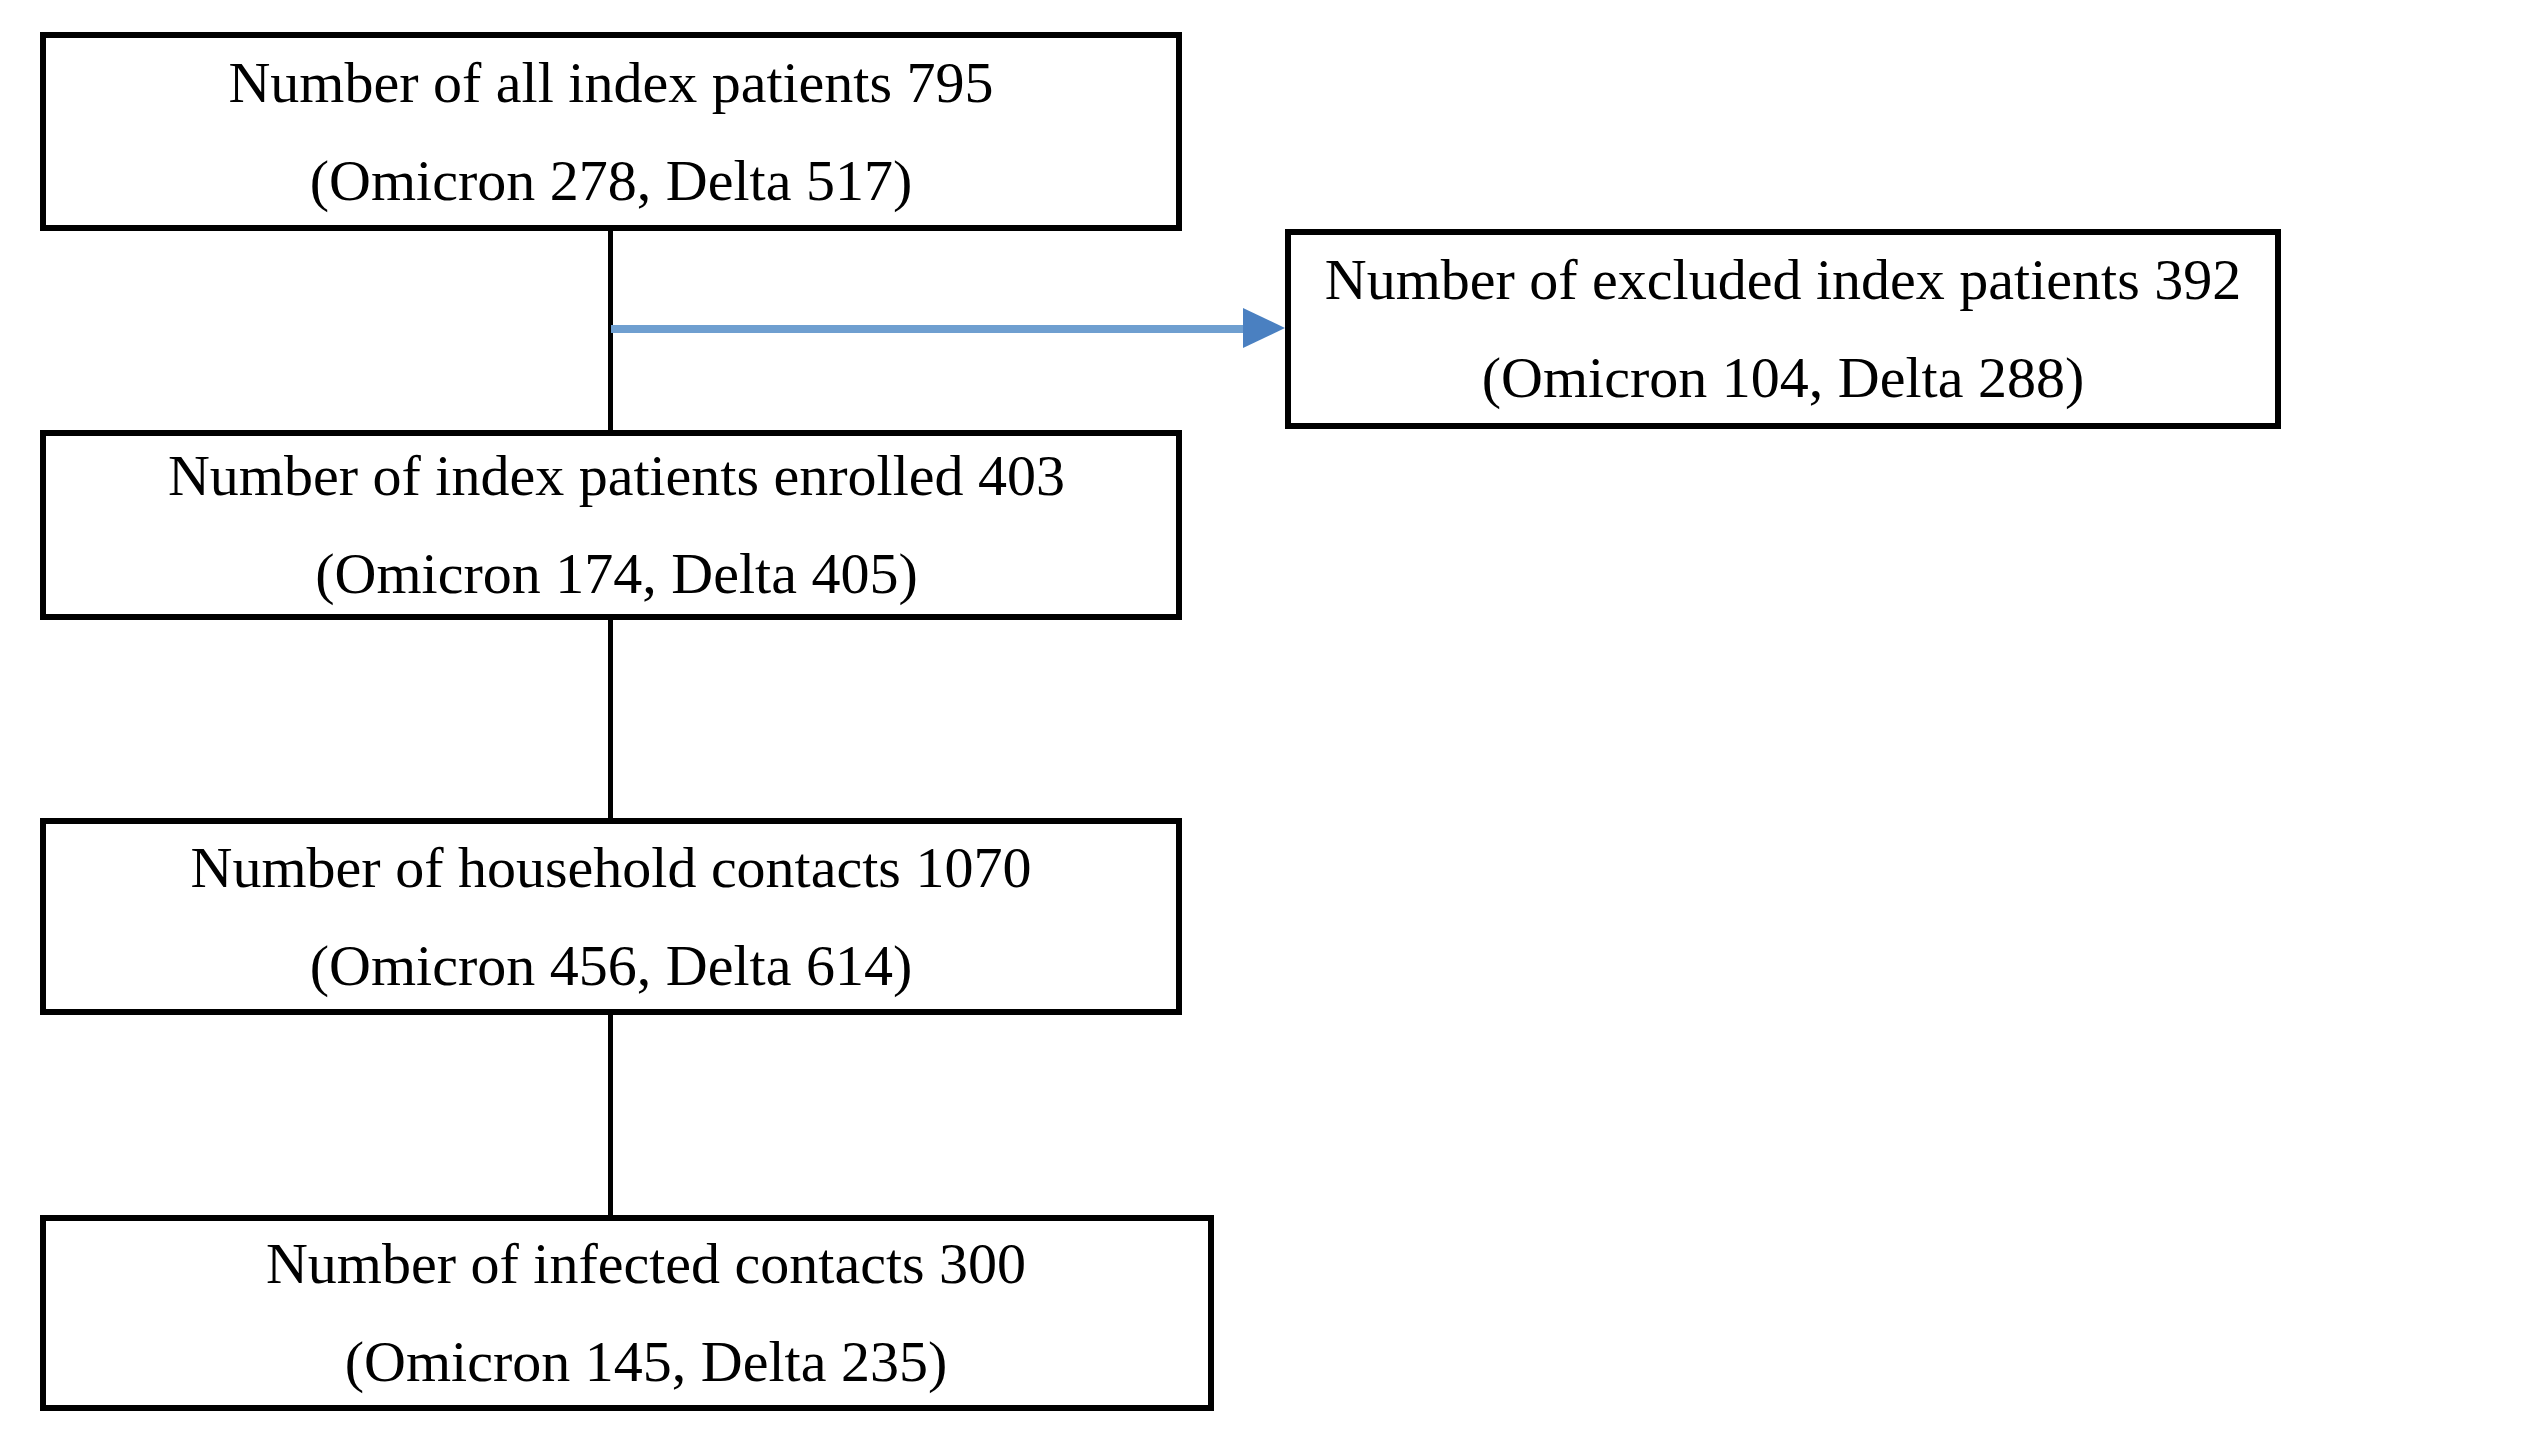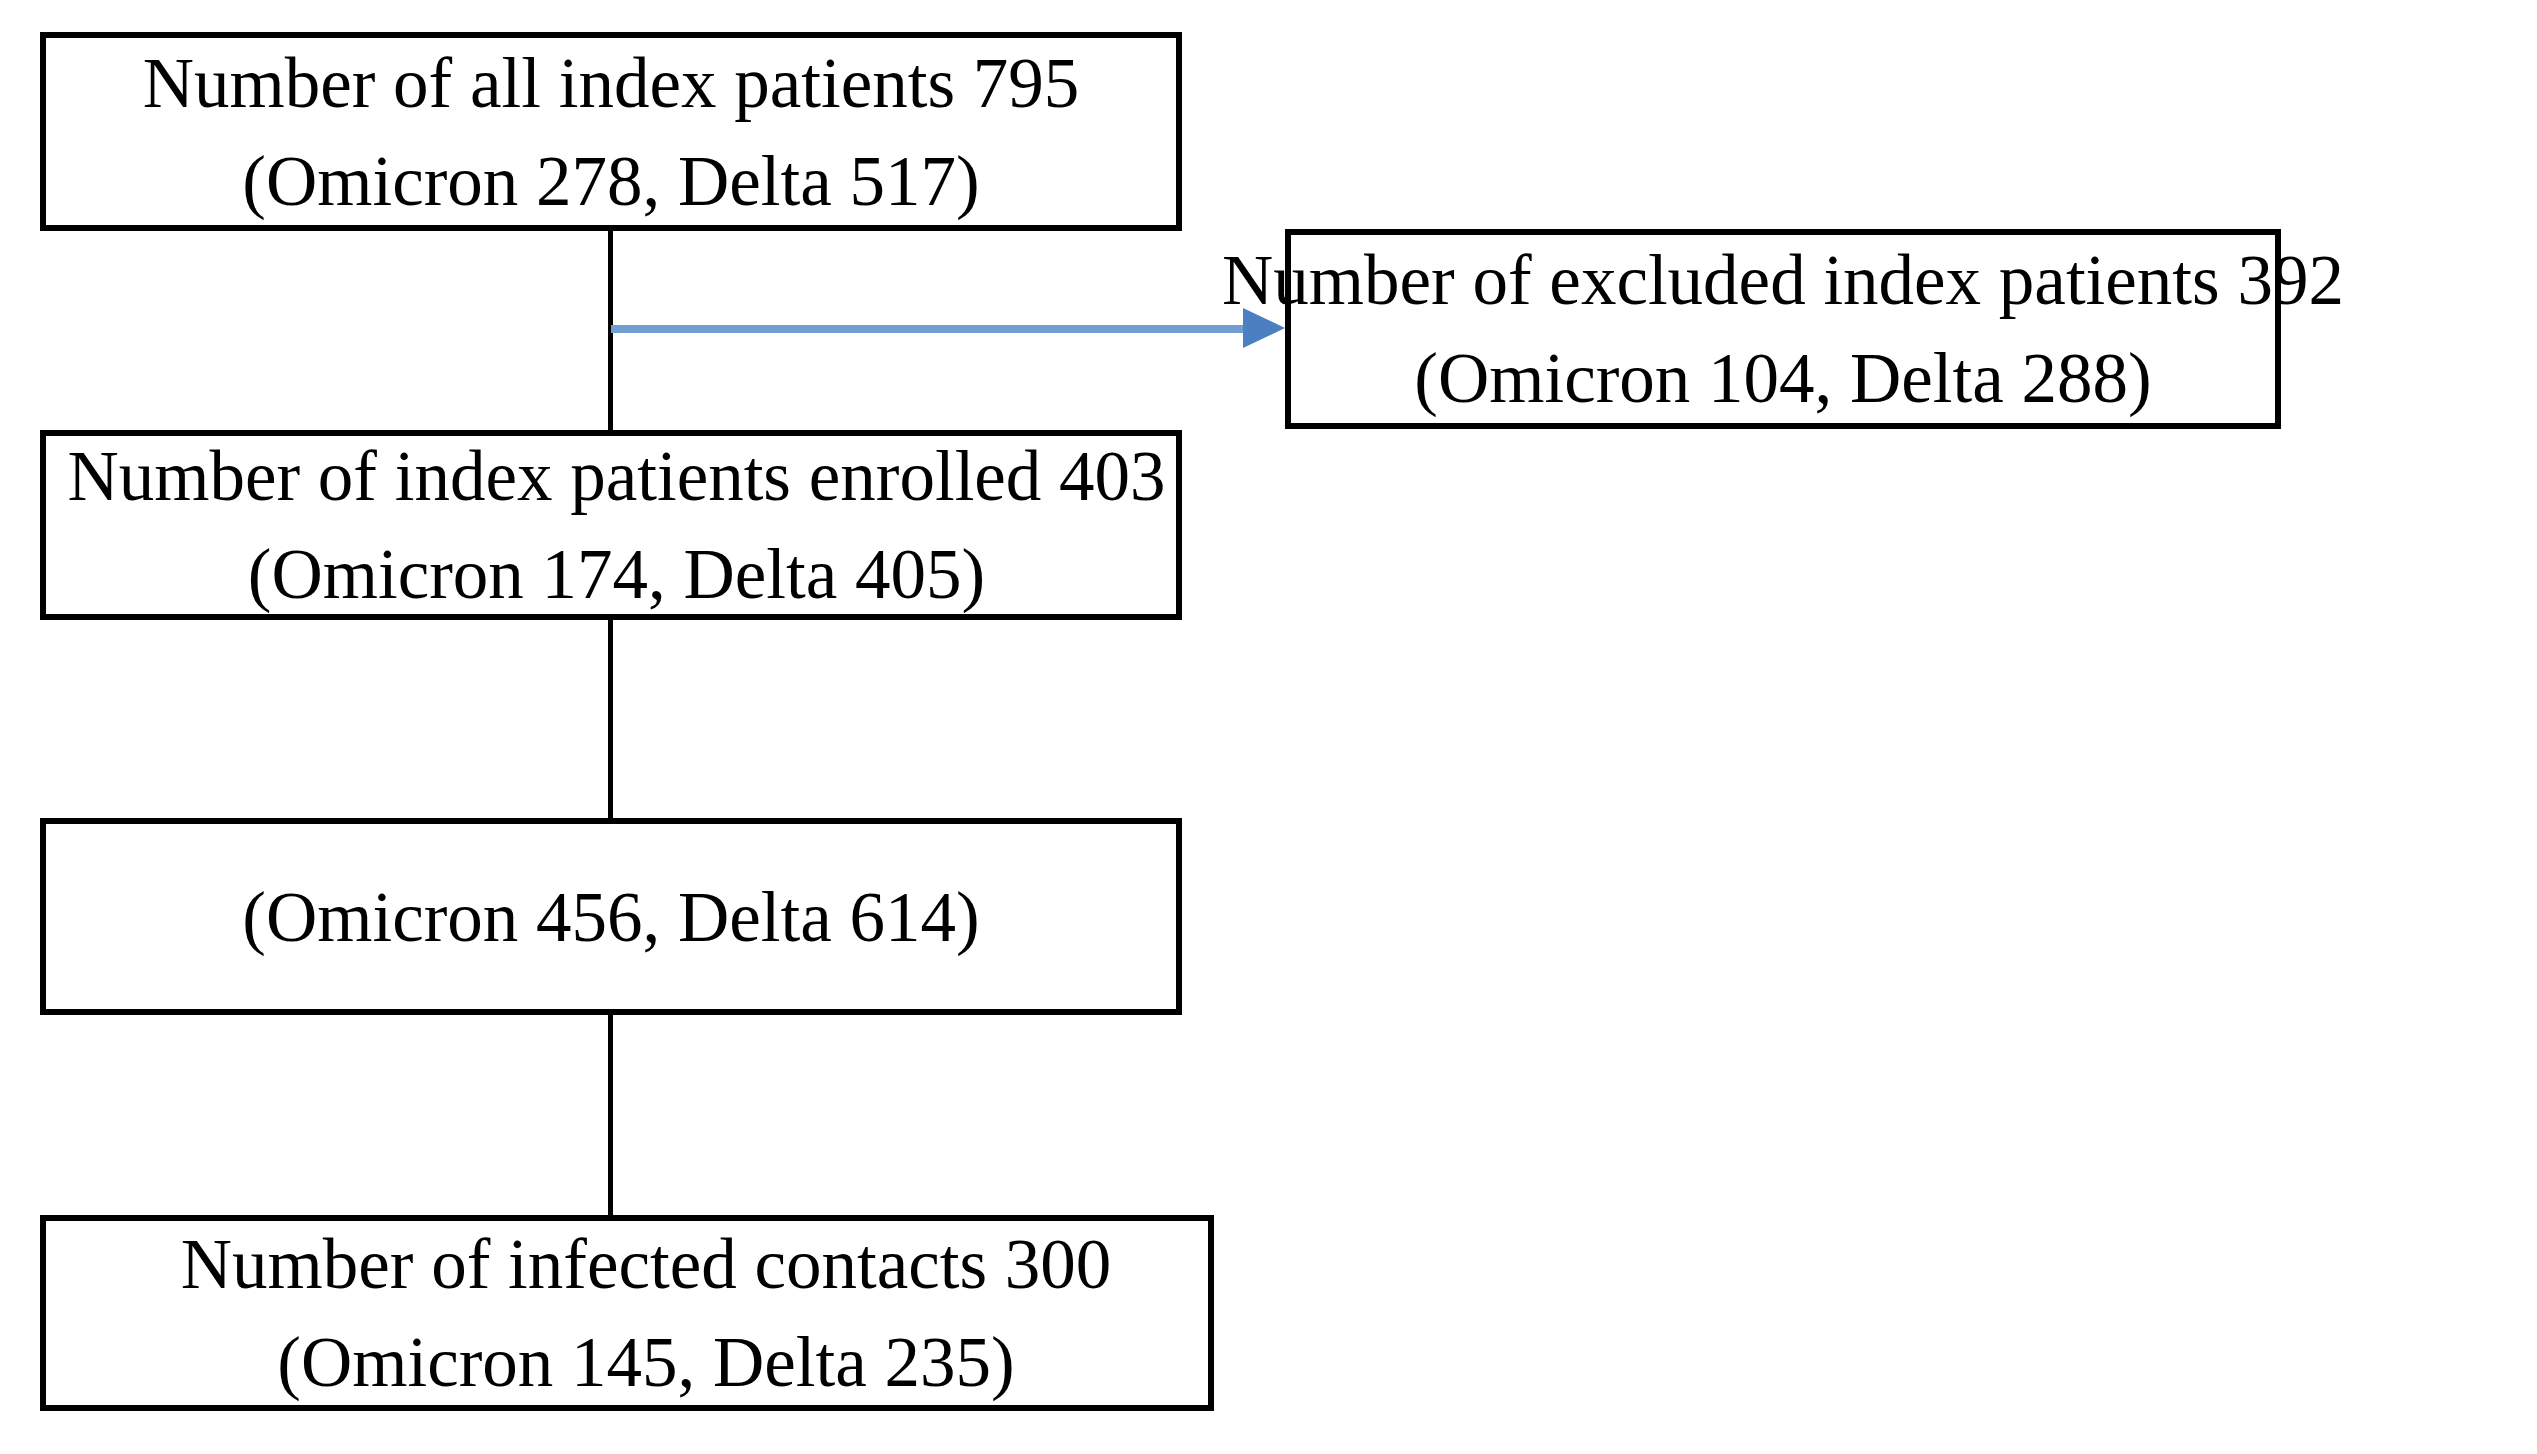--- a/index.html
+++ b/index.html
@@ -18,21 +18,21 @@
     font-family:"Liberation Serif","DejaVu Serif",serif;
     color:var(--text);
   }
   .canvas{position:absolute;left:0;top:0;width:2538px;height:1455px;background:var(--background);}
   .box{
     position:absolute;
     border:6px solid var(--box-border);
     background:var(--background);
     display:flex;flex-direction:column;justify-content:center;align-items:center;
     text-align:center;
-    font-size:71px;line-height:98px;
+    font-size:58px;line-height:98px;
     white-space:nowrap;
   }
   .box-all      {left:40px;  top:32px;   width:1142px; height:199px;}
   .box-excluded {left:1285px;top:229px;  width:996px; height:200px;}
   .box-enrolled {left:40px;  top:430px;  width:1142px; height:190px;padding-left:11px;}
   .box-household{left:40px;  top:818px; width:1142px; height:197px;}
   .box-infected {left:40px;  top:1215px; width:1174px; height:196px;padding-left:38px;}
   .vline{position:absolute;left:608px;width:4.5px;background:var(--connector);}
   .v1{top:231px; height:199px;}
   .v2{top:620px; height:198px;}
@@ -63,20 +63,21 @@
     <div>Number of excluded index patients 392</div>
     <div>(Omicron 104, Delta 288)</div>
   </div>
 
   <div class="box box-enrolled">
     <div>Number of index patients enrolled 403</div>
     <div>(Omicron 174, Delta 405)</div>
   </div>
 
   <div class="box box-household">
+    <div>Number of household contacts 1070</div>
     <div>(Omicron 456, Delta 614)</div>
   </div>
 
   <div class="box box-infected">
     <div>Number of infected contacts 300</div>
     <div>(Omicron 145, Delta 235)</div>
   </div>
 
   <div class="vline v1"></div>
   <div class="vline v2"></div>

